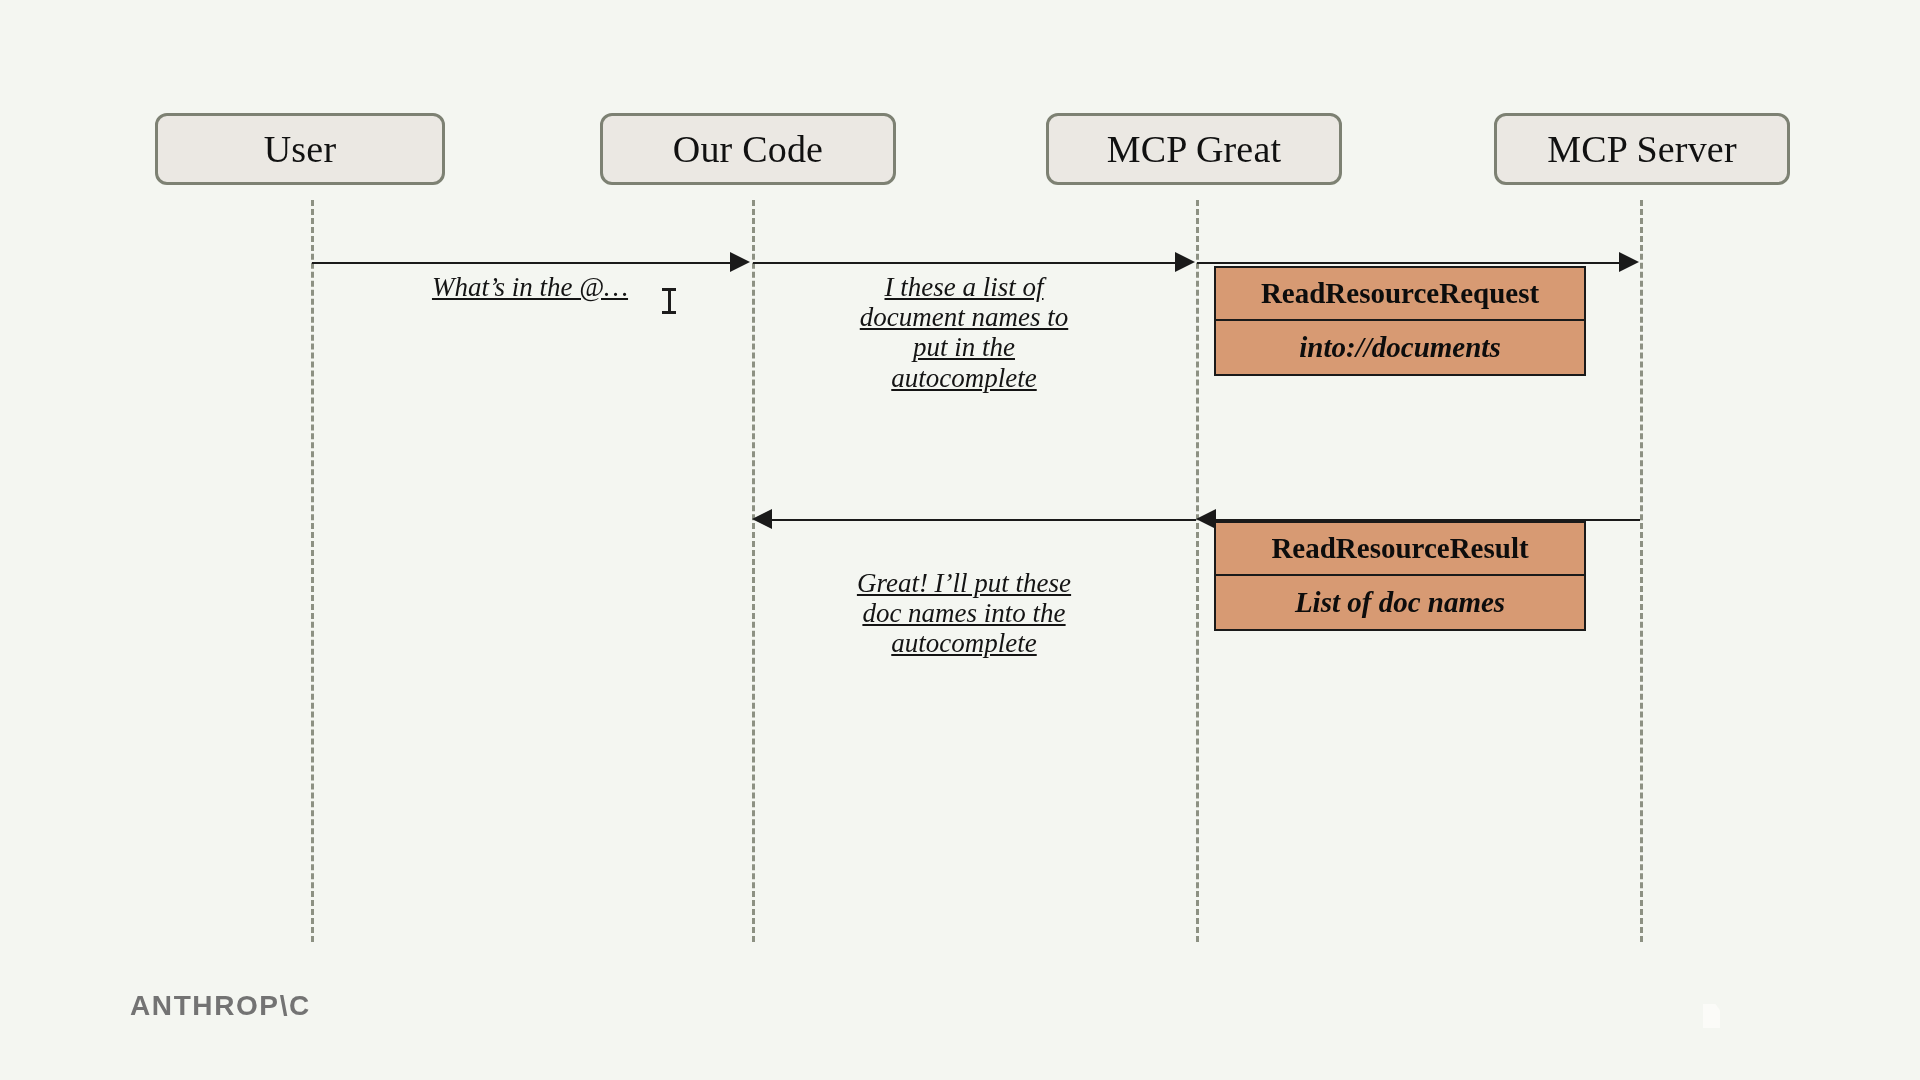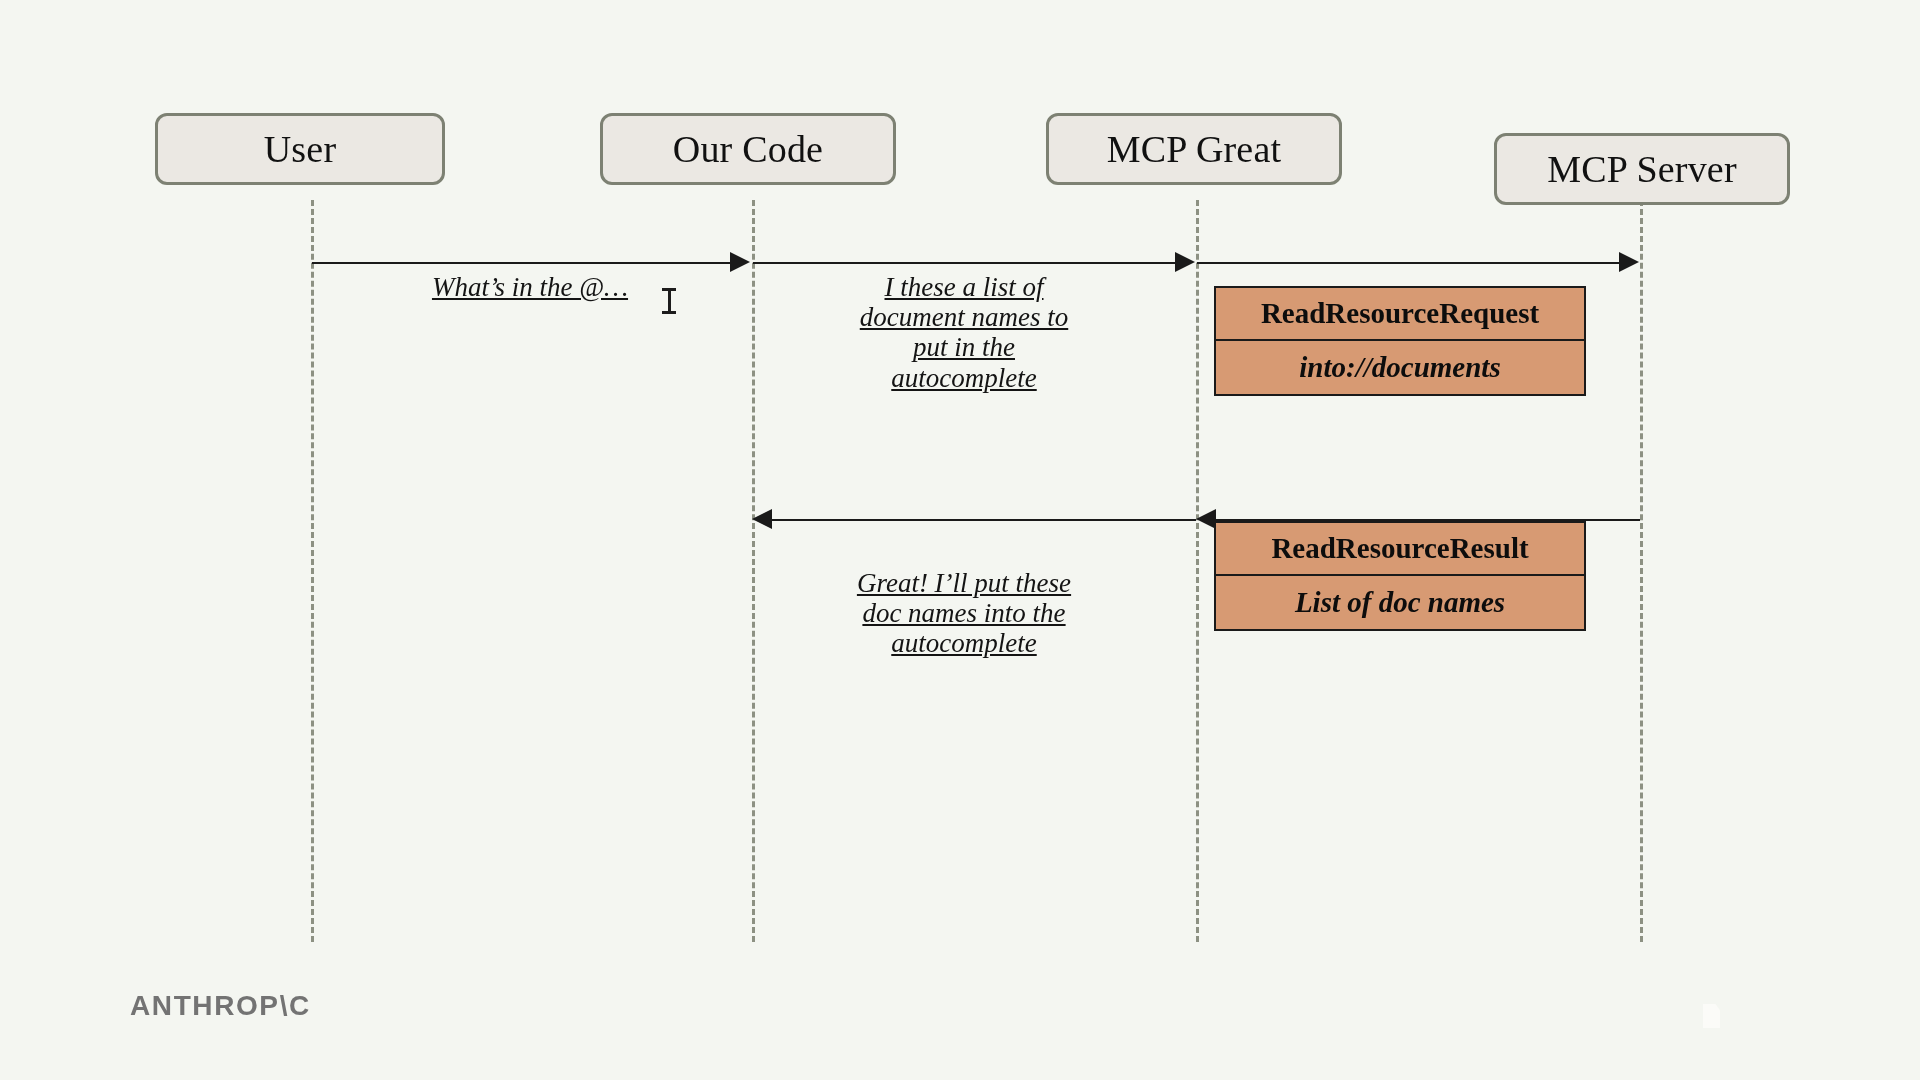--- a/index.html
+++ b/index.html
@@ -165,21 +165,21 @@
 
   <div class="participant" style="left:600px; top:113px; width:296px; height:72px;">
     <span>Our Code</span>
   </div>
   <div class="participant" style="left:155px; top:113px; width:290px; height:72px;">
     <span>User</span>
   </div>
   <div class="participant" style="left:1046px; top:113px; width:296px; height:72px;">
     <span>MCP Great</span>
   </div>
-  <div class="participant" style="left:1494px; top:113px; width:296px; height:72px;margin-top:20px;">
+  <div class="participant" style="left:1494px; top:113px; width:296px; height:72px;">
     <span>MCP Server</span>
   </div>
 
   <div class="msg-line" style="left:312px; top:262px; width:418px;"></div>
   <div class="arrowhead right" style="left:730px; top:252px;"></div>
 
   <div class="msg-line" style="left:753px; top:262px; width:422px;"></div>
   <div class="arrowhead right" style="left:1175px; top:252px;"></div>
 
   <div class="msg-line" style="left:1197px; top:262px; width:422px;"></div>
@@ -189,21 +189,21 @@
     <div>What’s in the @…</div>
   </div>
 
   <div class="msg-label" style="left:780px; top:272px; width:368px;">
     <div>I these a list of</div>
     <div>document names to</div>
     <div>put in the</div>
     <div>autocomplete</div>
   </div>
 
-  <div class="payload" style="left:1214px; top:266px; width:372px;margin-top:20px;">
+  <div class="payload" style="left:1214px; top:266px; width:372px;">
     <div class="row title">ReadResourceRequest</div>
     <div class="row body">into://documents</div>
   </div>
 
   <div class="msg-line" style="left:1216px; top:519px; width:424px;"></div>
   <div class="arrowhead left" style="left:1196px; top:509px;"></div>
 
   <div class="msg-line" style="left:772px; top:519px; width:424px;"></div>
   <div class="arrowhead left" style="left:752px; top:509px;"></div>
 

